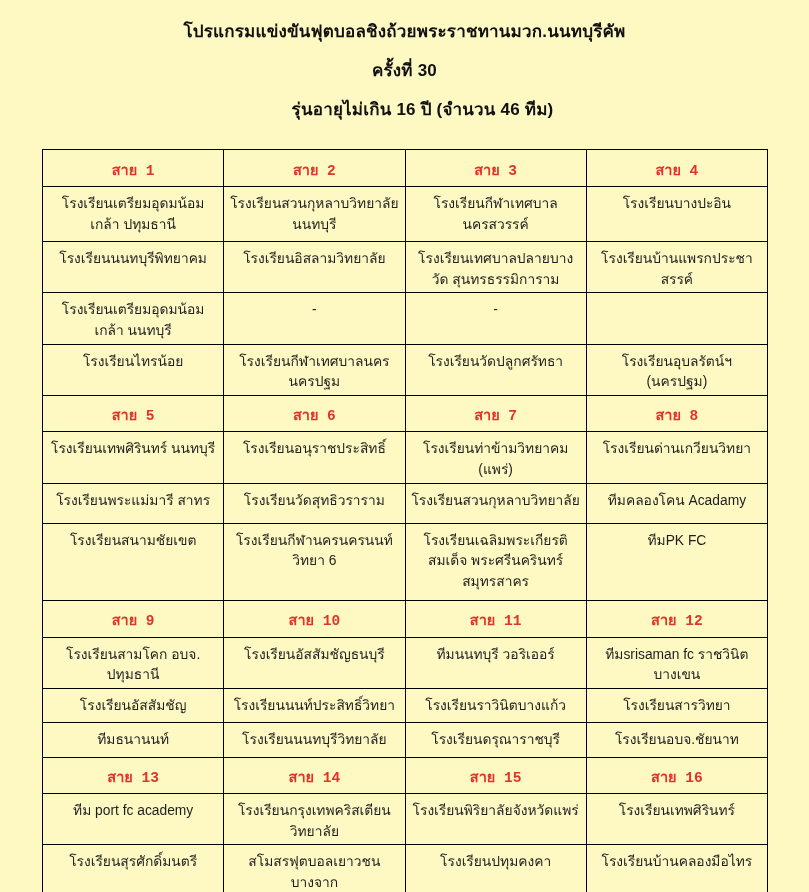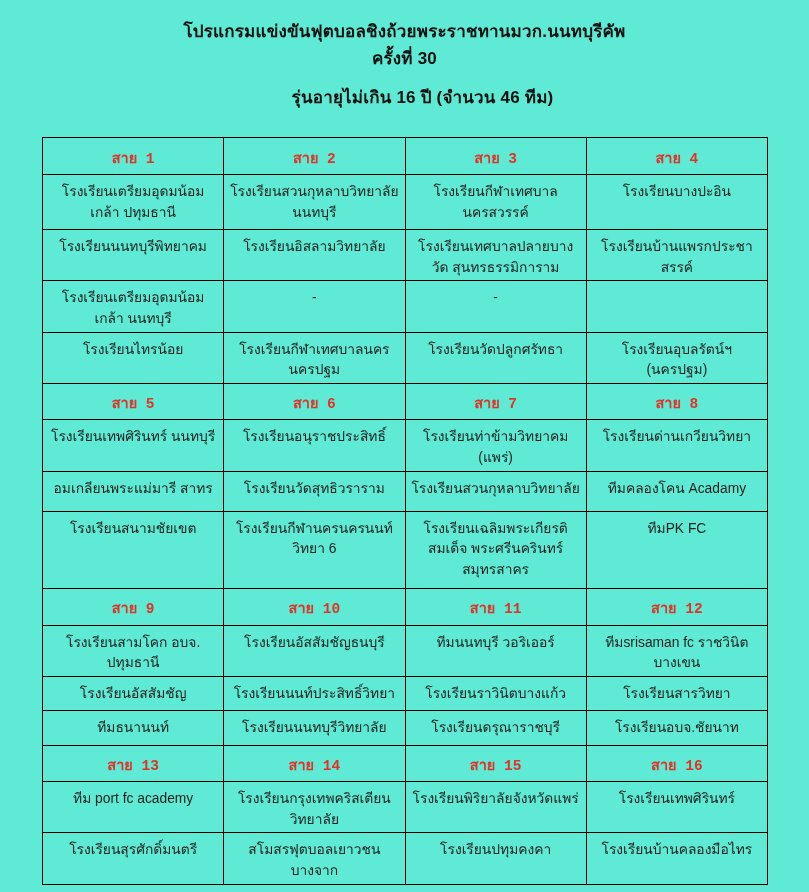--- a/index.html
+++ b/index.html
@@ -6,32 +6,32 @@
     margin: 0;
     padding: 0;
     background: #ffffff;
     font-family: "Liberation Sans", sans-serif;
     color: #1e1e1e;
   }
   .page {
     position: relative;
     width: 809px;
     height: 892px;
-    background: #5eead4;
+    background: #fef9c3;
     overflow: hidden;
   }
   .title-block { text-align: center; }
   .title-line {
     font-weight: bold;
     font-size: 17px;
     color: #101010;
     letter-spacing: 0.2px;
   }
   .t1 { padding-top: 17px; }
-  .t2 { }
+  .t2 { margin-top: 12px; }
   .t3 { margin-top: 12px; padding-left: 36px; }
 
   table.groups {
     border-collapse: collapse;
     table-layout: fixed;
     width: 726px;
     margin: 27px 0 0 42px;
   }
   table.groups td {
     border: 1.4px solid #000000;
@@ -103,21 +103,21 @@
         <td>สาย 7</td>
         <td>สาย 8</td>
       </tr>
       <tr style="height:38px">
         <td>โรงเรียนเทพศิรินทร์  นนทบุรี</td>
         <td>โรงเรียนอนุราชประสิทธิ์</td>
         <td>โรงเรียนท่าข้ามวิทยาคม (แพร่)</td>
         <td>โรงเรียนด่านเกวียนวิทยา</td>
       </tr>
       <tr style="height:40px">
-        <td>อมเกลียนพระแม่มารี สาทร</td>
+        <td>โรงเรียนพระแม่มารี สาทร</td>
         <td>โรงเรียนวัดสุทธิวราราม</td>
         <td>โรงเรียนสวนกุหลาบวิทยาลัย</td>
         <td>ทีมคลองโคน Acadamy</td>
       </tr>
       <tr style="height:77px">
         <td>โรงเรียนสนามชัยเขต</td>
         <td>โรงเรียนกีฬานครนครนนท์วิทยา 6</td>
         <td>โรงเรียนเฉลิมพระเกียรติสมเด็จ พระศรีนครินทร์สมุทรสาคร</td>
         <td>ทีมPK FC</td>
       </tr>

